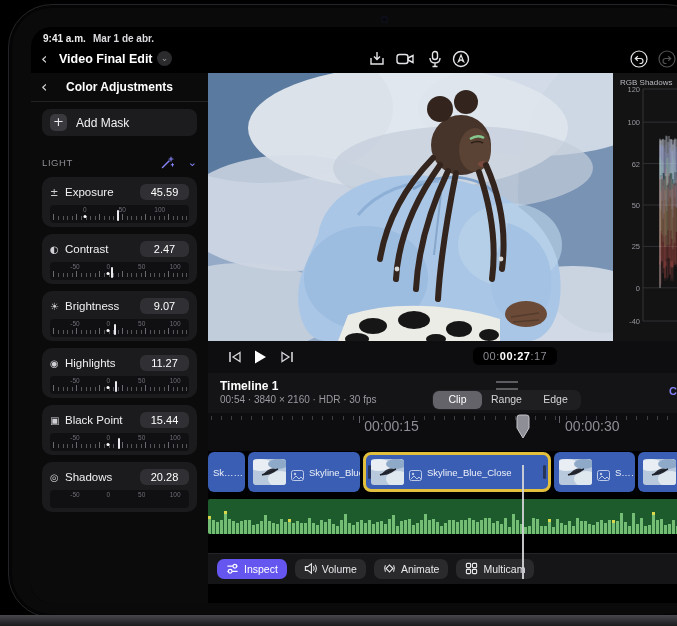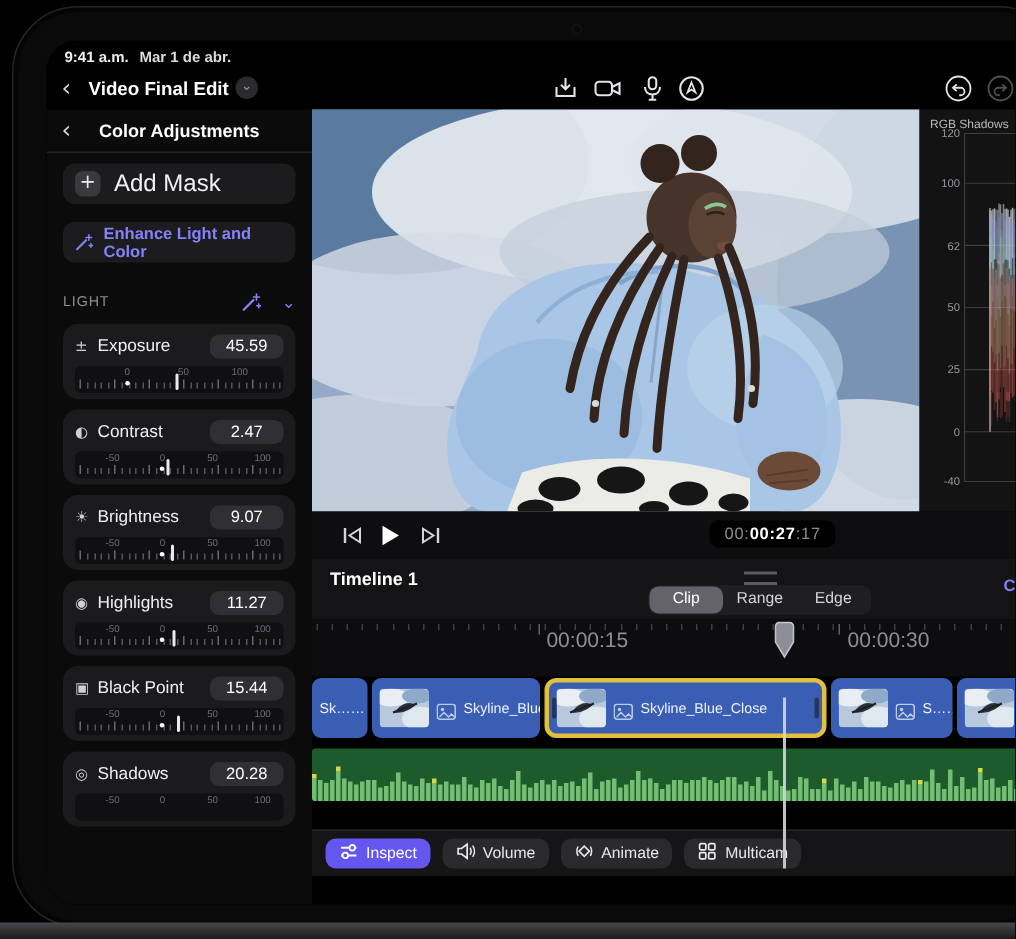--- a/index.html
+++ b/index.html
@@ -35,21 +35,21 @@
   .sb-title{position:absolute;left:0;right:0;top:7px;text-align:center;color:#fff;font-size:12px;font-weight:bold;}
   .sb-body{padding:0 11px;}
   .btn-row{margin-top:18px;height:26px;background:#242427;border-radius:8px;display:flex;align-items:stretch;}
   .btn-half{flex:1;display:flex;align-items:center;justify-content:center;gap:5px;
     color:#9b9ba1;font-size:10.5px;}
   .btn-divider{width:1px;background:#3a3a3e;margin:5px 0;}
   .tiny-label{margin-top:16px;color:#8e8e95;font-size:9.5px;letter-spacing:.6px;}
   .card-btn{margin-top:7px;height:27px;background:#1c1c1e;border-radius:8px;display:flex;align-items:center;padding:0 8px;gap:9px;}
   .plus-box{width:17px;height:17px;background:#3a3a3e;border-radius:5px;color:#e8e8ec;
     font-size:13px;text-align:center;line-height:16px;}
-  .add-mask-label{color:#f2f2f4;font-size:16px;}
+  .add-mask-label{color:#f2f2f4;font-size:12px;}
   .enhance-btn{margin-top:12px;justify-content:center;gap:7px;}
   .enhance-label{color:var(--accent);font-size:11px;font-weight:bold;}
   .light-row{margin-top:20px;display:flex;align-items:center;}
   .light-label{color:#8e8e95;font-size:9.5px;letter-spacing:.6px;flex:1;}
   .light-icons{display:flex;gap:14px;color:var(--accent);align-items:center;}
   .chev-down{font-size:11px;color:var(--accent);}
   
   #params{margin-top:8px;}
   .param-card{height:50px;background:#1b1b1d;border-radius:10px;margin-bottom:7px;position:relative;padding:6px 8px 0 8px;box-sizing:border-box;}
   .p-row{display:flex;align-items:center;height:18px;}
@@ -172,27 +172,20 @@
             <span class="back-chev glyph">‹</span>
             <span class="sb-title">Color Adjustments</span>
           </div>
           <div class="sb-body">
 
             <div class="card-btn">
               <span class="plus-box glyph">+</span>
               <span class="add-mask-label">Add Mask</span>
             </div>
 
-            <div class="card-btn enhance-btn">
-              <svg width="13" height="13" viewBox="0 0 13 13">
-                  <path d="M1.5 11.5 8 5" stroke="var(--accent)" stroke-width="1.5" stroke-linecap="round"></path>
-                  <path d="M10 1v4M8 3h4M11.5 7.5v2.6M10.2 8.8h2.6" stroke="var(--accent)" stroke-width="1.1" stroke-linecap="round"></path>
-                </svg>
-              <span class="enhance-label">Enhance Light and Color</span>
-            </div>
 
             <div class="light-row">
               <span class="light-label">LIGHT</span>
               <span class="light-icons">
                 <svg width="13" height="13" viewBox="0 0 13 13">
                     <path d="M1.5 11.5 8 5" stroke="var(--accent)" stroke-width="1.5" stroke-linecap="round"></path>
                     <path d="M10 1v4M8 3h4M11.5 7.5v2.6M10.2 8.8h2.6" stroke="var(--accent)" stroke-width="1.1" stroke-linecap="round"></path>
                   </svg>
                 <span class="chev-down glyph">⌄</span>
               </span>
@@ -649,20 +642,21 @@
           <span class="tr-icon" style="left:70px">
             <svg viewBox="0 0 18 16">
                 <path d="M14 3v10" stroke="#d6d6da" stroke-width="1.6"></path>
                 <path d="M4 3.5 11 8 4 12.5z" fill="none" stroke="#d6d6da" stroke-width="1.3"></path>
               </svg></span>
           <span class="timecode"><span class="tc-dim">00:</span><span class="tc-bright">00:27</span><span class="tc-dim">:17</span></span>
         </div>
 
         <div class="tl-header">
           <span class="tl-name">Timeline 1</span>
+          <span class="tl-info">00:54 · 3840 × 2160 · HDR · 30 fps</span>
           <span class="drag-handle"></span>
           <span class="seg" id="seg-tabs">
               <span class="seg-item sel">Clip</span>
               <span class="seg-item">Range</span>
               <span class="seg-item">Edge</span>
             </span>
           <span class="connect-c">C</span>
         </div>
 
         <div class="tl-ruler" id="ruler">

